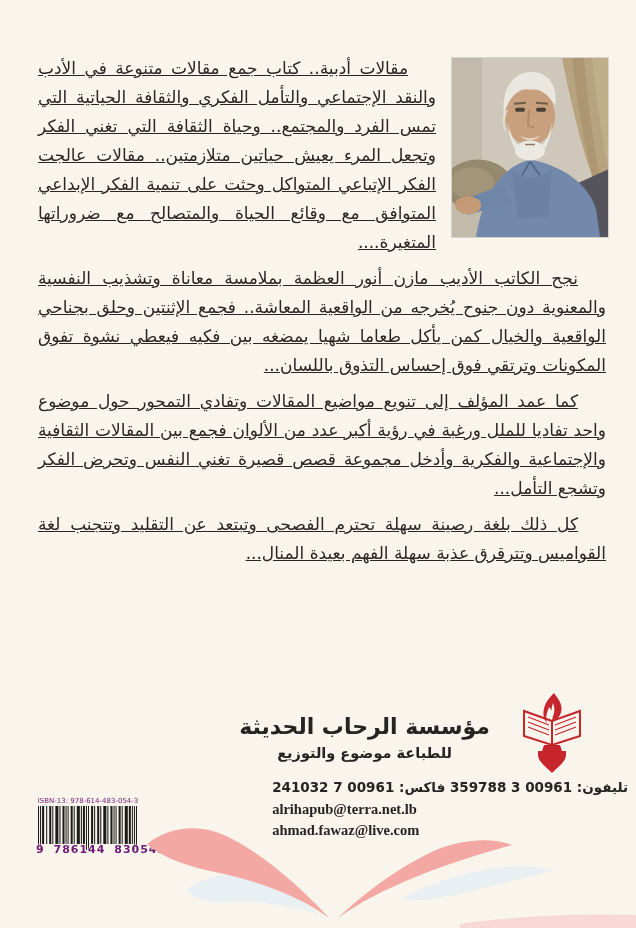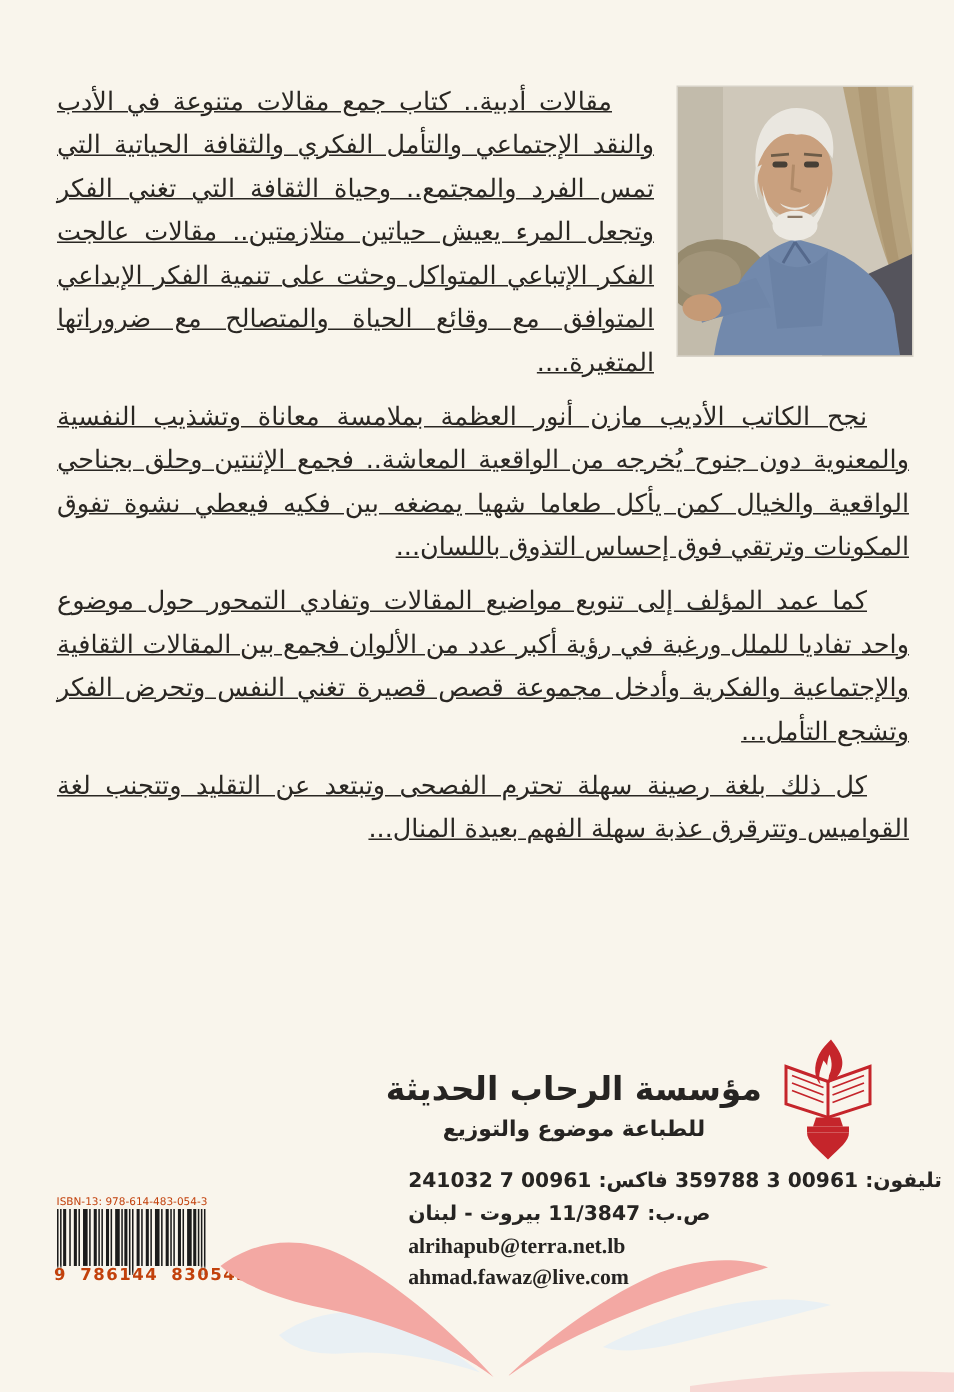--- a/index.html
+++ b/index.html
@@ -33,21 +33,21 @@
   .photo-frame svg { display:block; width:100%; height:100%; }
   .signature {
     text-align:left;
     padding-left:97px;
     font-size:17px;
     margin-top:6px;
   }
   
   .brand {
     position:absolute; top:691px; right:50px;
-    display:flex; flex-direction:row; align-items:center; gap:10px;
+    display:flex; flex-direction:row; align-items:center; gap:28px;
     direction:rtl;
   }
   .brand .emblem { width:68px; height:84px; flex:0 0 auto; }
   .brand-names { text-align:center; padding-top:8px; }
   .brand-name {
     font-size:22px; font-weight:bold; white-space:nowrap;
     letter-spacing:1px;
   }
   .brand-tagline {
     font-size:14.5px; font-weight:bold; white-space:nowrap;
@@ -64,21 +64,21 @@
     direction:ltr; unicode-bidi:embed;
     font-family:"Liberation Serif", serif;
     font-size:14.5px; font-weight:bold;
     margin:0 50px 4px 0;
   }
   
   .barcode {
     position:absolute; top:797px; left:36px; width:104px;
     text-align:center;
     font-family:"DejaVu Sans", sans-serif;
-    color:#c2410c;
+    color:#701a75;
   }
   .isbn-label { font-size:7px; letter-spacing:0; white-space:nowrap; margin-bottom:1px; }
   .barcode svg { display:block; width:100px; height:44px; margin:0 auto; }
   .isbn-digits {
     font-size:11px; font-weight:bold; letter-spacing:1px; word-spacing:4px;
     margin-top:-7px; white-space:nowrap;
     text-shadow:0 0 2px #f9f5ec, 0 0 2px #f9f5ec;
   }
   
   .swoosh { position:absolute; left:0; bottom:0; width:636px; height:130px; }
@@ -151,21 +151,20 @@
     <path d="M34,82 C26,74 20,70 20,64 L48,64 C48,70 42,74 34,82 Z" fill="#c5252b"></path>
   </svg>
   <div class="brand-names">
     <div class="brand-name">مؤسسة الرحاب الحديثة</div>
     <div class="brand-tagline">للطباعة موضوع والتوزيع</div>
   </div>
 </div>
 
 <div class="contact">
   <div class="c-line">تليفون: 00961 3 359788 فاكس: 00961 7 241032</div>
-  <div class="c-line">ص.ب: 11/3847 بيروت - لبنان</div>
   <div class="email">alrihapub@terra.net.lb</div>
   <div class="email">ahmad.fawaz@live.com</div>
 </div>
 
 <div class="barcode">
   <div class="isbn-label">ISBN-13: 978-614-483-054-3</div>
   <svg viewBox="0 0 98 44" preserveAspectRatio="none" aria-hidden="true">
     <g fill="#1b1b1b">
       <rect x="0" y="0" width="1" height="44"></rect>
         <rect x="2" y="0" width="1" height="44"></rect>

